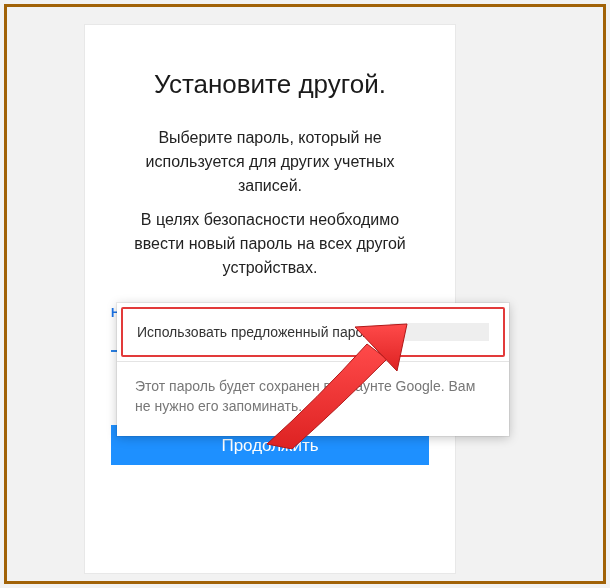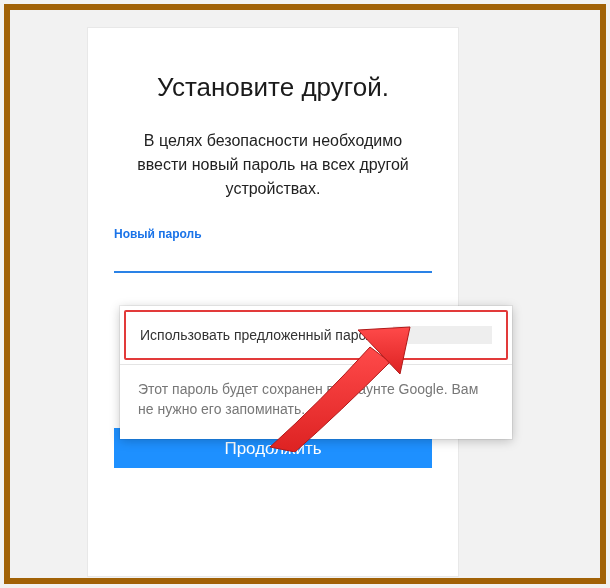--- a/index.html
+++ b/index.html
@@ -11,21 +11,21 @@
     font-family: "Helvetica Neue", Arial, sans-serif;
     color: #222;
     overflow: hidden;
   }
   .outer-frame {
     position: absolute;
     left: 4px;
     top: 4px;
     right: 4px;
     bottom: 4px;
-    border: 6px solid #a16207;
+    border: 3px solid #a16207;
     box-sizing: border-box;
   }
   .card {
     position: absolute;
     left: 78px;
     top: 18px;
     width: 370px;
     height: 548px;
     background: #fff;
     box-shadow: 0 0 0 1px rgba(0,0,0,0.04);
@@ -138,20 +138,21 @@
 </style>
 </head>
 <body>
 
 <div class="outer-frame">
 
   <div class="card">
     <div class="title">Установите другой.</div>
 
     <div class="desc">
+      <p>Выберите пароль, который не используется для других учетных записей.</p>
       <p>В целях безопасности необходимо ввести новый пароль на всех другой устройствах.</p>
     </div>
 
     <div class="field-wrap">
       <div class="field-label">Новый пароль</div>
       <input type="text" class="password-input" value="" style="">
     </div>
   </div>
 
   <button class="continue-btn">Продолжить</button>

